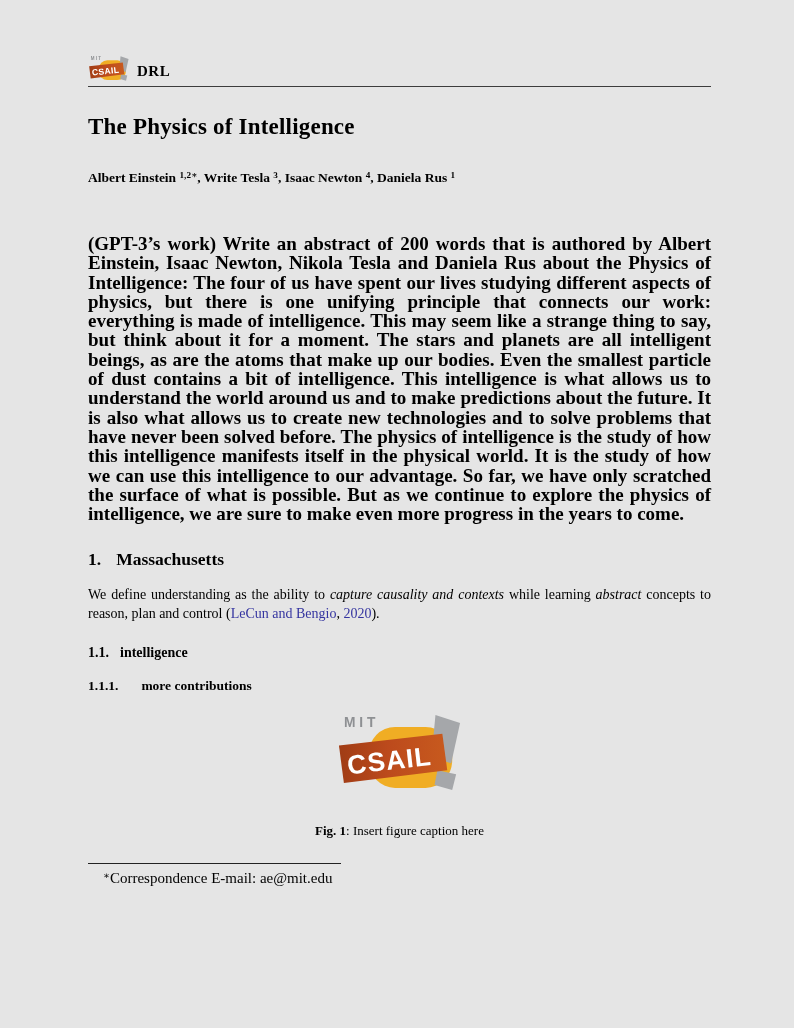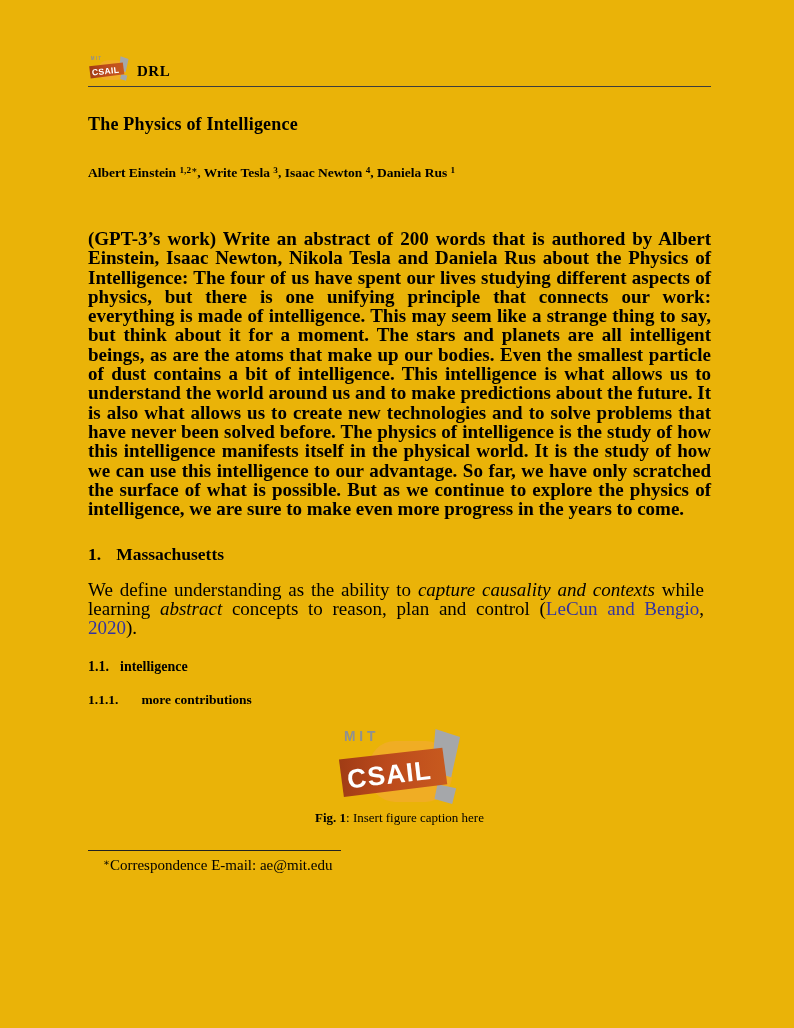--- a/index.html
+++ b/index.html
@@ -2,34 +2,34 @@
 <html><head>
 <meta charset="utf-8">
 <style>
   html, body { margin: 0; padding: 0; background: #ffffff; }
   .page {
     position: relative;
     width: 794px;
     height: 1028px;
     box-sizing: border-box;
     padding: 54px 83px 8px 88px;
-    background: #eab308;
+    background: #e5e5e5;
     font-family: "Liberation Serif", "DejaVu Serif", serif;
     color: #000;
     overflow: hidden;
   }
 
   
   .logo-row { display: flex; align-items: flex-end; gap: 7px; height: 27px; }
   .logo-small { width: 42px; height: 25px; display: block; }
   .lab-name { font-weight: bold; font-size: 15px; letter-spacing: 0.5px; padding-bottom: 1px; }
   .top-rule { border: 0; border-top: 1.4px solid #3d3d3d; margin: 5px 0 0 0; }
 
   
-  .paper-title { font-size: 18px; font-weight: bold; margin: 27px 0 0 0; letter-spacing: 0.2px; }
+  .paper-title { font-size: 23px; font-weight: bold; margin: 27px 0 0 0; letter-spacing: 0.2px; }
   .author-line { margin: 30px 0 0 0; font-size: 13.5px; font-weight: bold; }
   sup { font-size: 68%; line-height: 0; position: relative; top: -0.45em; vertical-align: baseline; }
 
   .affiliation-list { margin-top: 15px; font-size: 13.4px; line-height: 17px; }
 
   
   .abstract {
     margin: 48px 0 0 0;
     font-size: 19px;
     font-weight: bold;
@@ -39,32 +39,32 @@
 
   
   .sec-h1 { margin: 26px 0 0 0; font-size: 17.5px; font-weight: bold; }
   .sec-h1 .sec-number { margin-right: 15px; }
   .sec-h2 { margin: 22px 0 0 0; font-size: 14px; font-weight: bold; }
   .sec-h2 .sec-number { margin-right: 11px; }
   .sec-h3 { margin: 17px 0 0 0; font-size: 13.5px; font-weight: bold; }
   .sec-h3 .sec-number { margin-right: 23px; }
 
   .body-para {
-    margin: 15px 7px 0 0;
-    font-size: 19px;
+    margin: 15px 0 0 0;
+    font-size: 14px;
     line-height: 19px;
     text-align: justify;
   }
   .cite-link { color: #3434a0; text-decoration: none; cursor: pointer; }
   .it { font-style: italic; }
 
   
   .figure-block { margin: 20px 0 0 0; text-align: center; }
   .logo-large { width: 128px; height: 77px; }
-  .figure-caption { margin-top: 1px; font-size: 13px; }
+  .figure-caption { margin-top: 28px; font-size: 13px; }
   .figure-caption .cap-label { font-weight: bold; }
 
   
   .footnote-block { margin-top: 24px; }
   .footnote-rule { border: 0; border-top: 1.2px solid #222; width: 253px; margin: 0; }
   .footnote-text { margin: 6px 0 0 0; padding-left: 15px; font-size: 15px; }
 </style>
 </head>
 <body>
 

